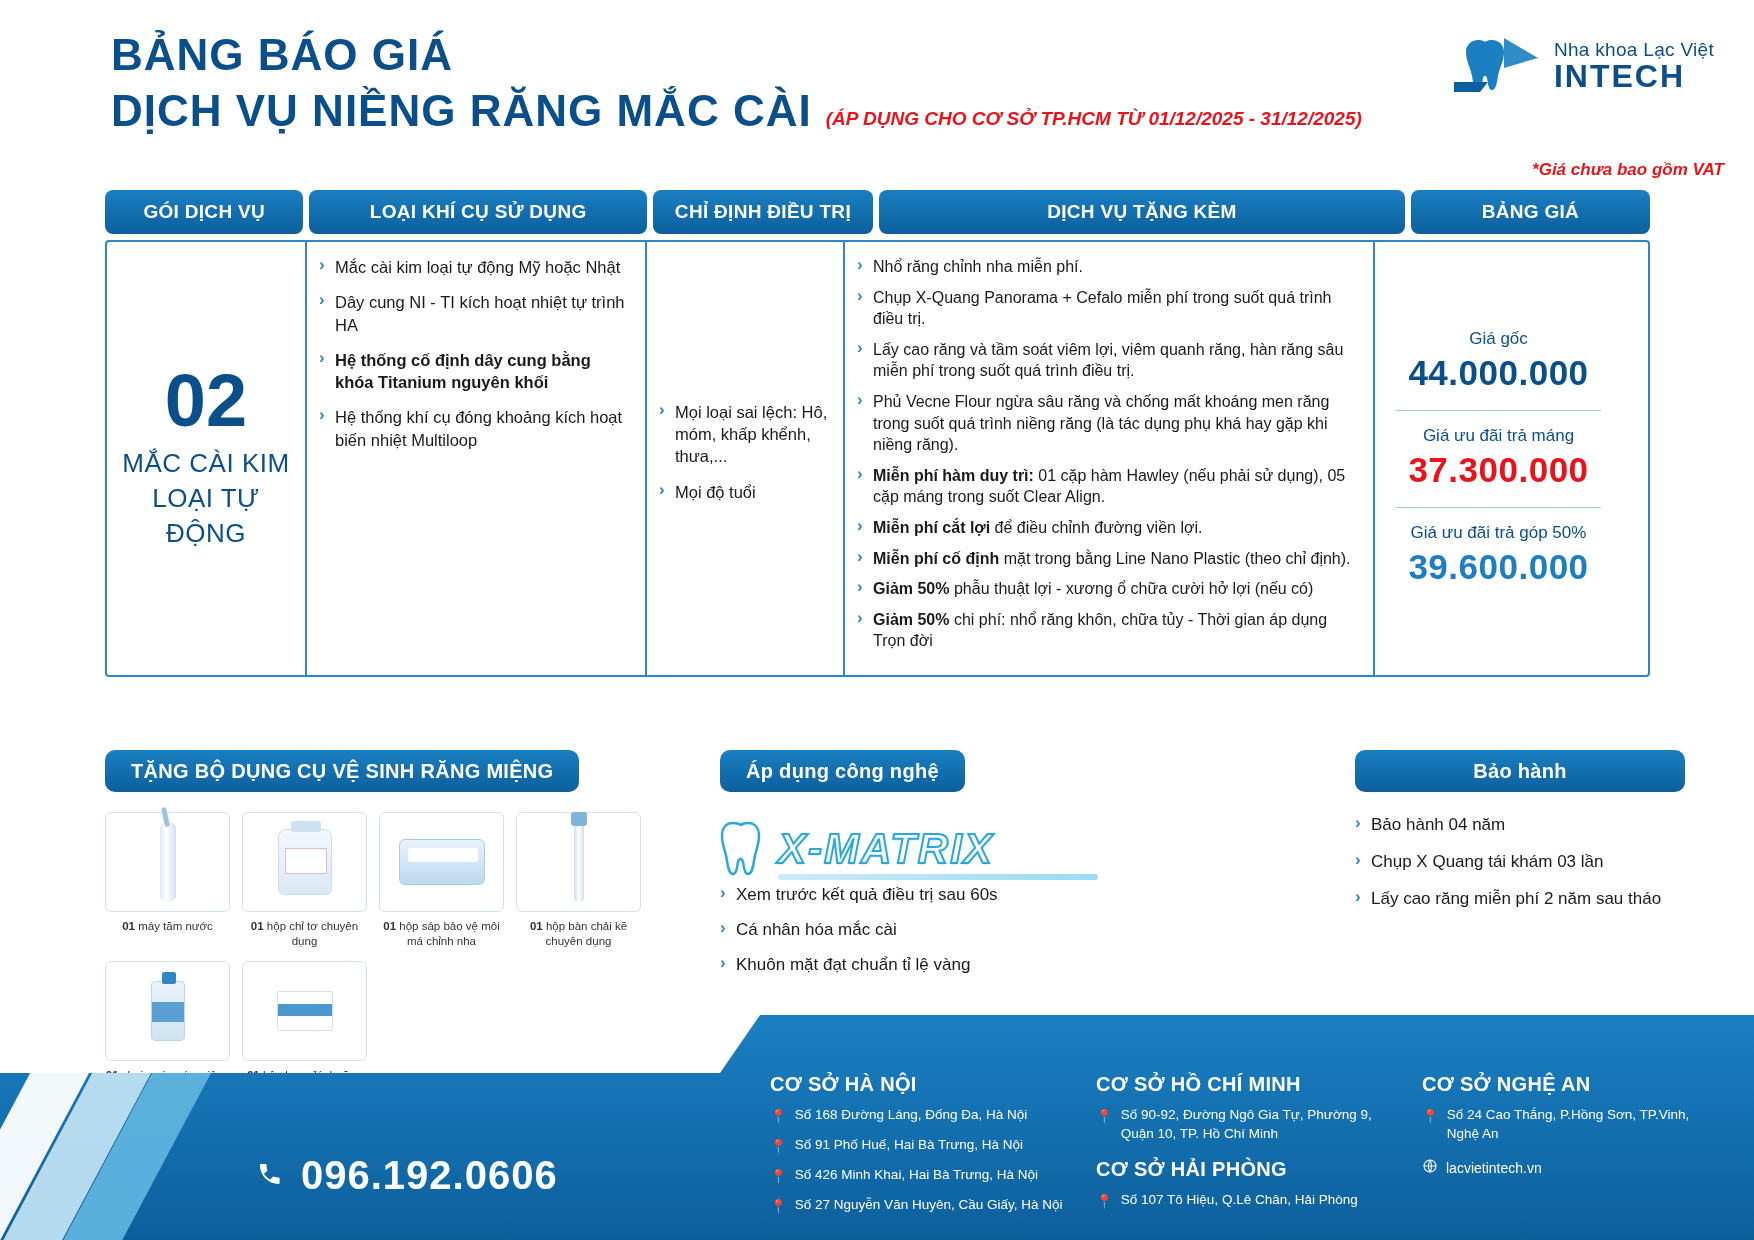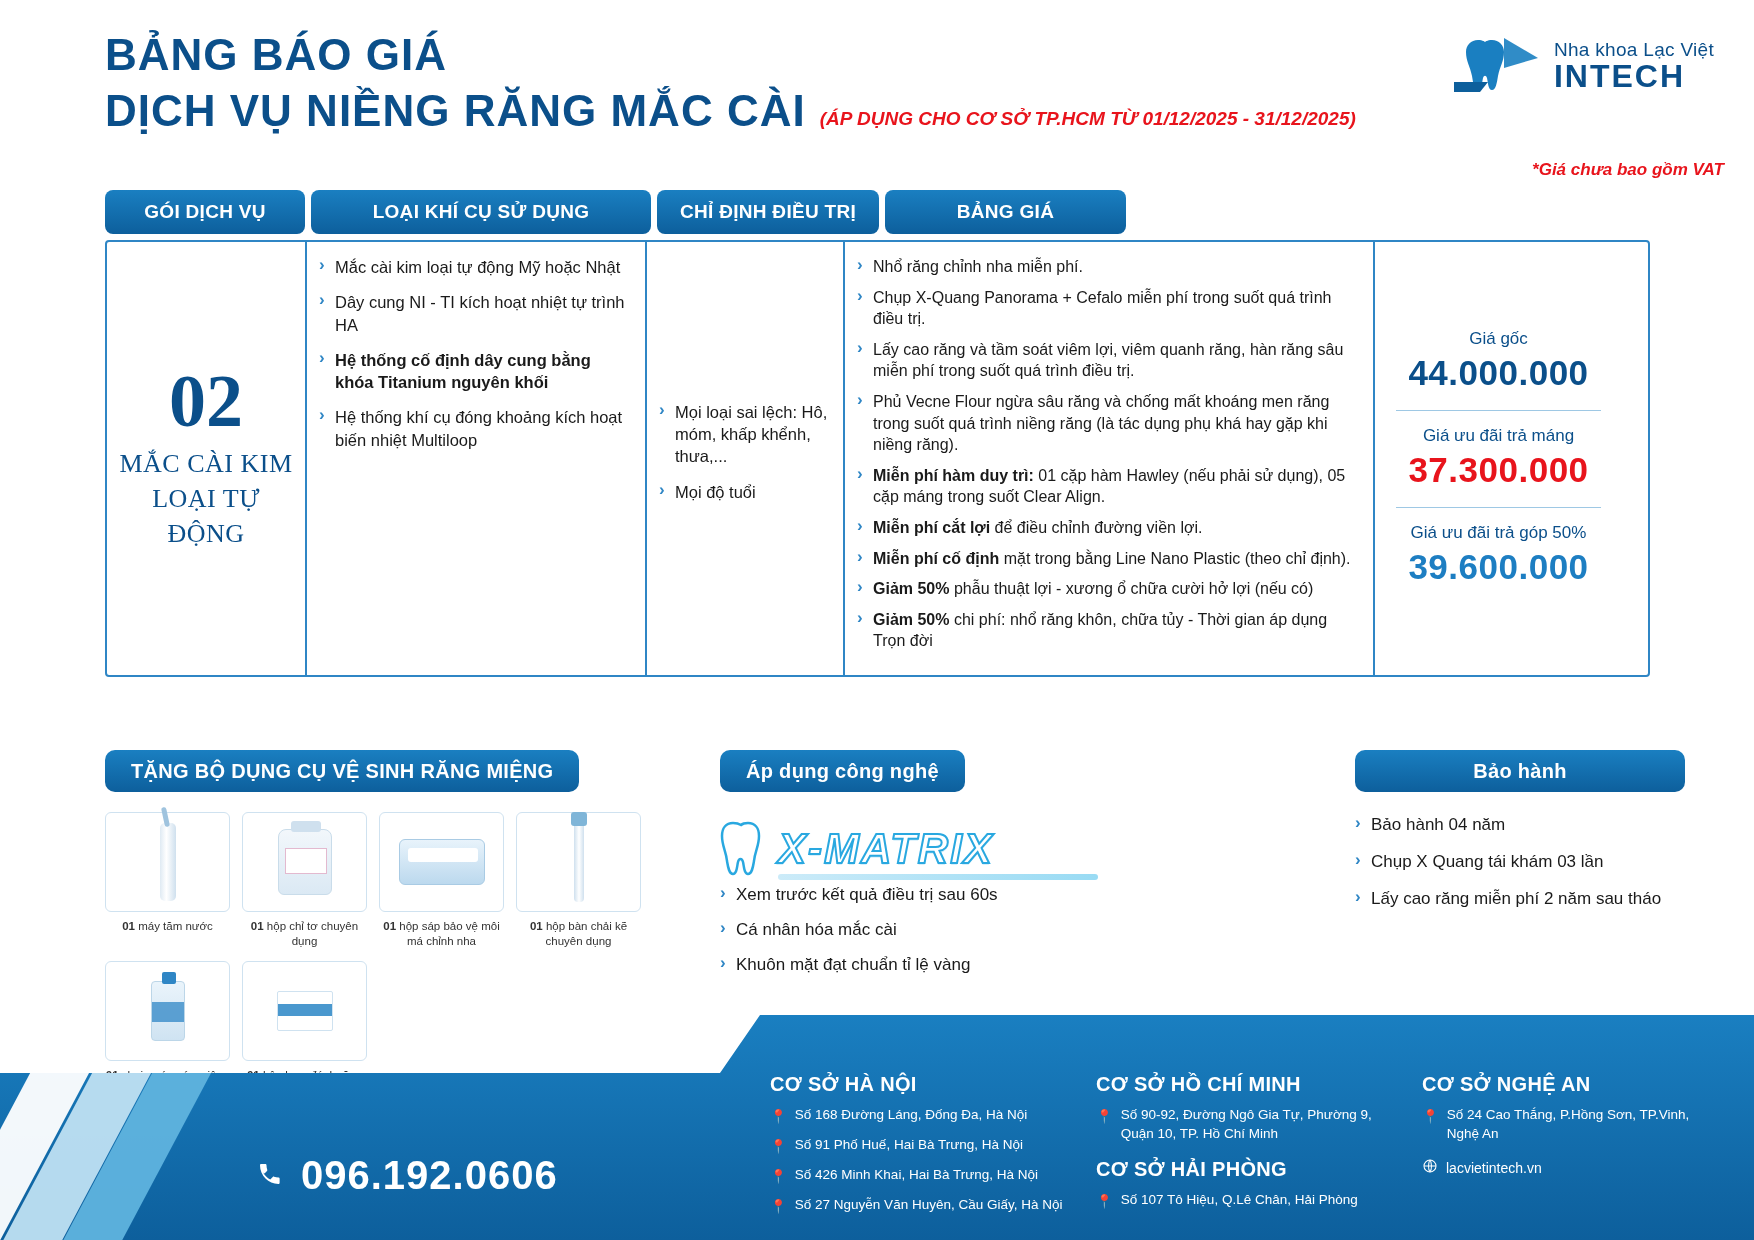--- a/index.html
+++ b/index.html
@@ -6,21 +6,21 @@
   html, body {
     width: 1754px; height: 1240px;
     font-family: "Liberation Sans", sans-serif;
     background: #ffffff;
     overflow: hidden;
   }
   .page { position: relative; width: 1754px; height: 1240px; background:#fff; }
 
   
   .header { position:absolute; left:0; top:0; width:1754px; height:190px; }
-  .title-block { position:absolute; left:105px; top:30px; }
+  .title-block { position:absolute; left:111px; top:30px; }
   .title-line1 {
     font-size: 44px; font-weight: bold; color:#0b4f8a; letter-spacing:1px;
     font-family: "Liberation Sans", sans-serif;
   }
   .title-line2row { display:flex; align-items:flex-end; gap:14px; margin-top:6px;}
   .title-line2 { font-size: 44px; font-weight: bold; color:#0b4f8a; letter-spacing:1px; }
   .title-sub { font-size: 19px; font-weight:bold; color:#e8141c; font-style:italic; padding-bottom:6px;}
   .vat-note {
     position:absolute; right:30px; top:160px; font-size:17px; font-weight:bold;
     color:#e8141c; font-style:italic;
@@ -44,21 +44,21 @@
     text-align:center; letter-spacing:.3px;
   }
   .th.c1 { width:200px; }
   .th.c2 { width:340px; }
   .th.c3 { width:222px; }
   .th.c4 { width:530px; }
   .th.c5 { width:241px; }
 
   .tbody { display:flex; margin-top:6px; border:2px solid #2f86c5; border-radius:4px;}
   .td { padding:14px 12px; }
-  .td.c1 { width:200px; border-right:2px solid #2f86c5; display:flex; align-items:center; justify-content:center;font-family:Liberation Serif, serif;}
+  .td.c1 { width:200px; border-right:2px solid #2f86c5; display:flex; align-items:center; justify-content:center;}
   .td.c2 { width:340px; border-right:2px solid #2f86c5;}
   .td.c3 { width:198px; border-right:2px solid #2f86c5; display:flex; align-items:center;}
   .td.c4 { width:530px; border-right:2px solid #2f86c5;}
   .td.c5 { width:247px; display:flex; flex-direction:column; align-items:center; justify-content:center;}
 
   .pkg { text-align:center; color:#0b4f8a; }
   .pkg-num { font-size:74px; font-weight:bold; line-height:.95; position:relative; display:inline-block;}
   .pkg-name { font-size:26px; line-height:1.35; margin-top:10px; letter-spacing:.5px;}
 
   ul.li { list-style:none; }
@@ -184,20 +184,21 @@
         <div class="logo-t2">INTECH</div>
       </div>
     </div>
   </div>
 
   <div class="table">
     <div class="thead">
       <div class="th c1">GÓI DỊCH VỤ</div>
       <div class="th c2">LOẠI KHÍ CỤ SỬ DỤNG</div>
       <div class="th c3">CHỈ ĐỊNH ĐIỀU TRỊ</div>
+      <div class="th c4">DỊCH VỤ TẶNG KÈM</div>
       <div class="th c5">BẢNG GIÁ</div>
     </div>
 
     <div class="tbody">
 
       <div class="td c1">
         <div class="pkg">
           <div class="pkg-num">02</div>
           <div class="pkg-name">MẮC CÀI KIM LOẠI TỰ ĐỘNG</div>
         </div>

